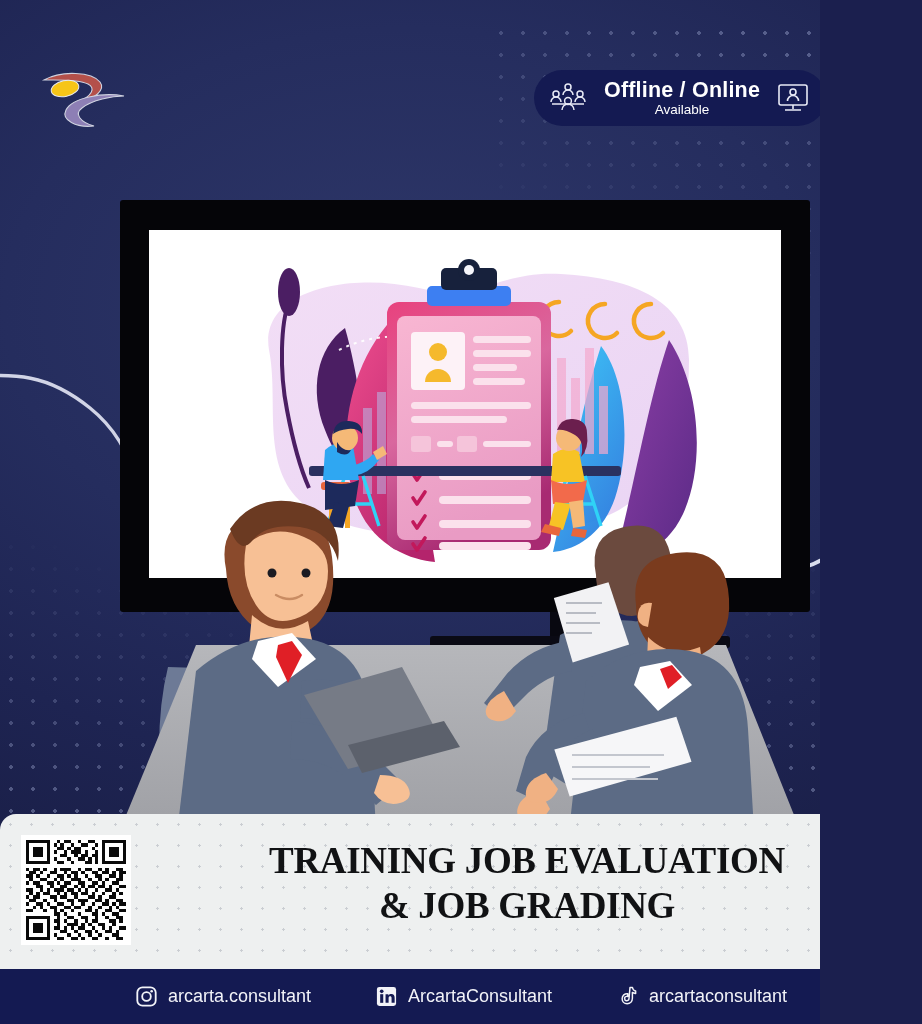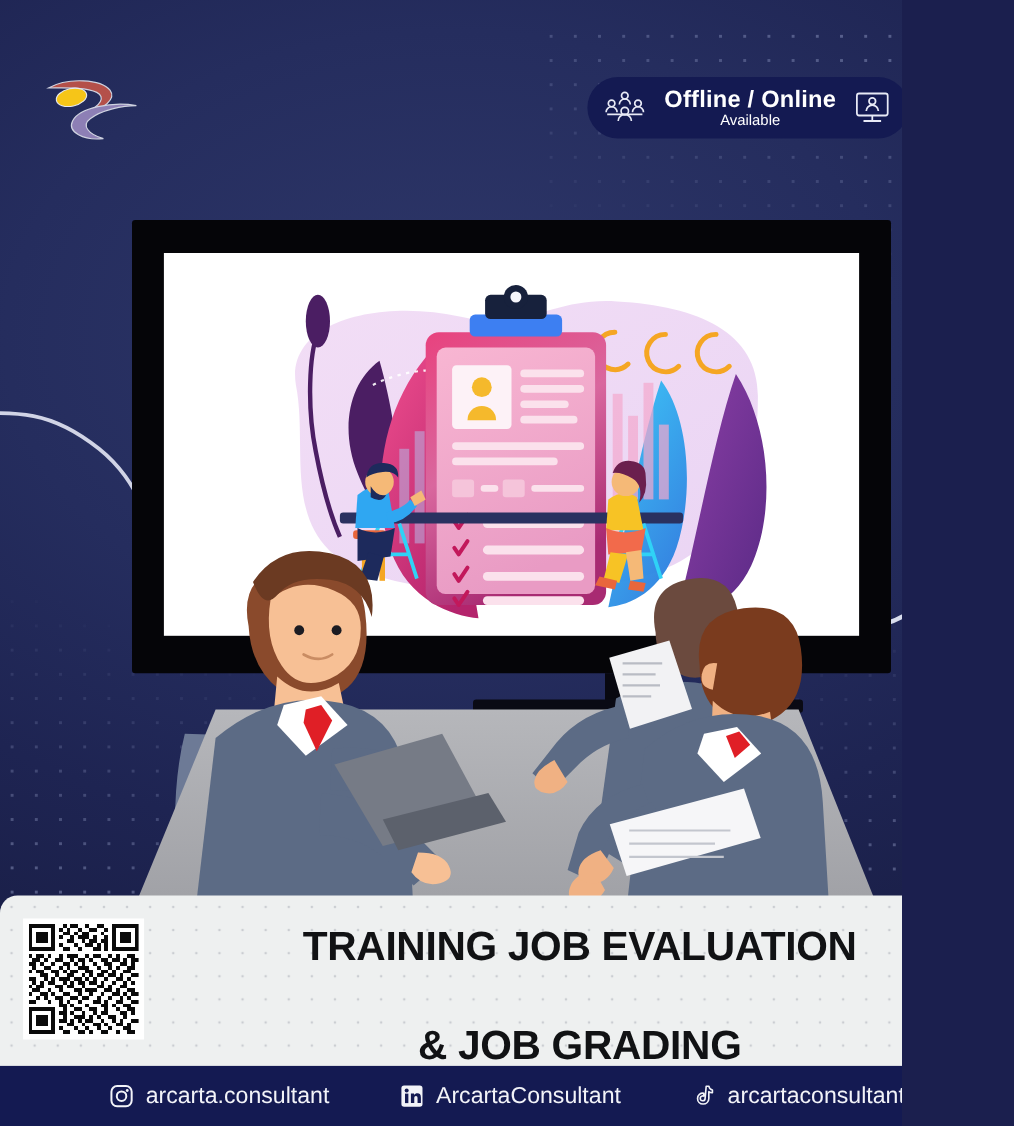--- a/index.html
+++ b/index.html
@@ -60,43 +60,43 @@
 
   
   .illus { position:absolute; inset:0; }
 
   
   #audience { position:absolute; left:0; top:455px; width:922px; height:375px; }
 
   
   #panel {
     position:absolute; left:0; bottom:55px; width:922px; height:155px;
-    background:#eef0f0; border-radius:16px 16px 0 0; overflow:hidden;
+    background:#eef0f0; border-radius:16px 16px 0 0; overflow:hidden;font-family:Liberation Serif, serif;
   }
   #panel .pdots {
     position:absolute; inset:0;
     background-image:radial-gradient(circle, rgba(120,125,140,.30) 1.3px, transparent 1.4px);
     background-size:21px 21px;
   }
   #qr { position:absolute; left:21px; top:21px; width:110px; height:110px;
         background:#fff; padding:5px; }
   #qr svg { display:block; width:100%; height:100%; }
   #headline {
     position:absolute; left:160px; right:28px; top:24px;
     text-align:center; color:#111214; font-weight:bold;
     font-size:37px; line-height:1.22; letter-spacing:-.3px;
   }
-  #headline .l2 { display:block;margin-top:45px; }
+  #headline .l2 { display:block; }
 
   
   #social {
     position:absolute; left:0; bottom:0; width:922px; height:55px;
     background:#141a52; display:flex; align-items:center; justify-content:center; gap:64px;
   }
-  .soc { display:flex; align-items:center; gap:10px; color:#f2f3f8; font-size:21px; }
+  .soc { display:flex; align-items:center; gap:10px; color:#f2f3f8; font-size:18px; }
   .soc .label { white-space:nowrap; }
   .soc svg { display:block; flex:none; }
 </style>
 </head>
 <body>
 
 <div id="poster">
 
   <div class="dots dots-tr"></div>
   <div class="dots dots-bl"></div>

